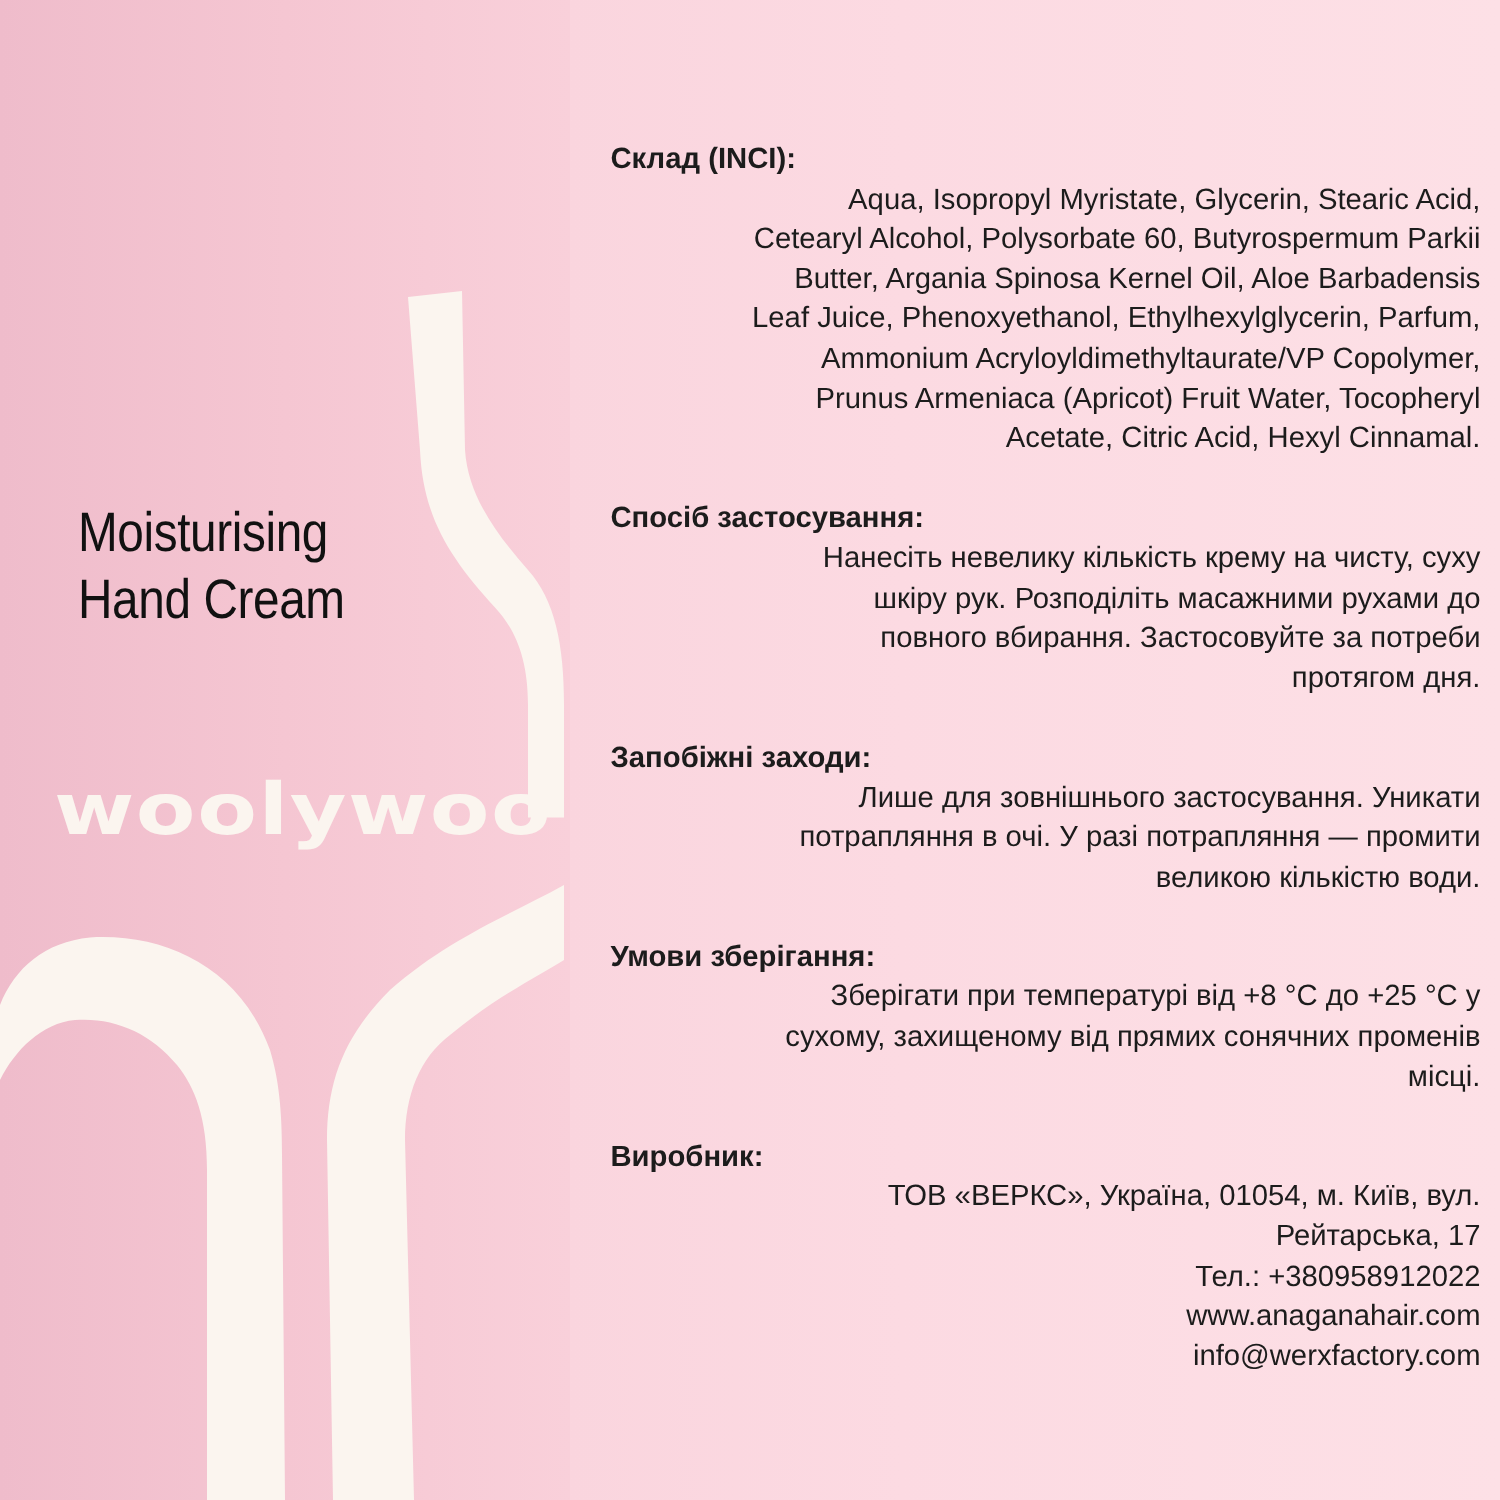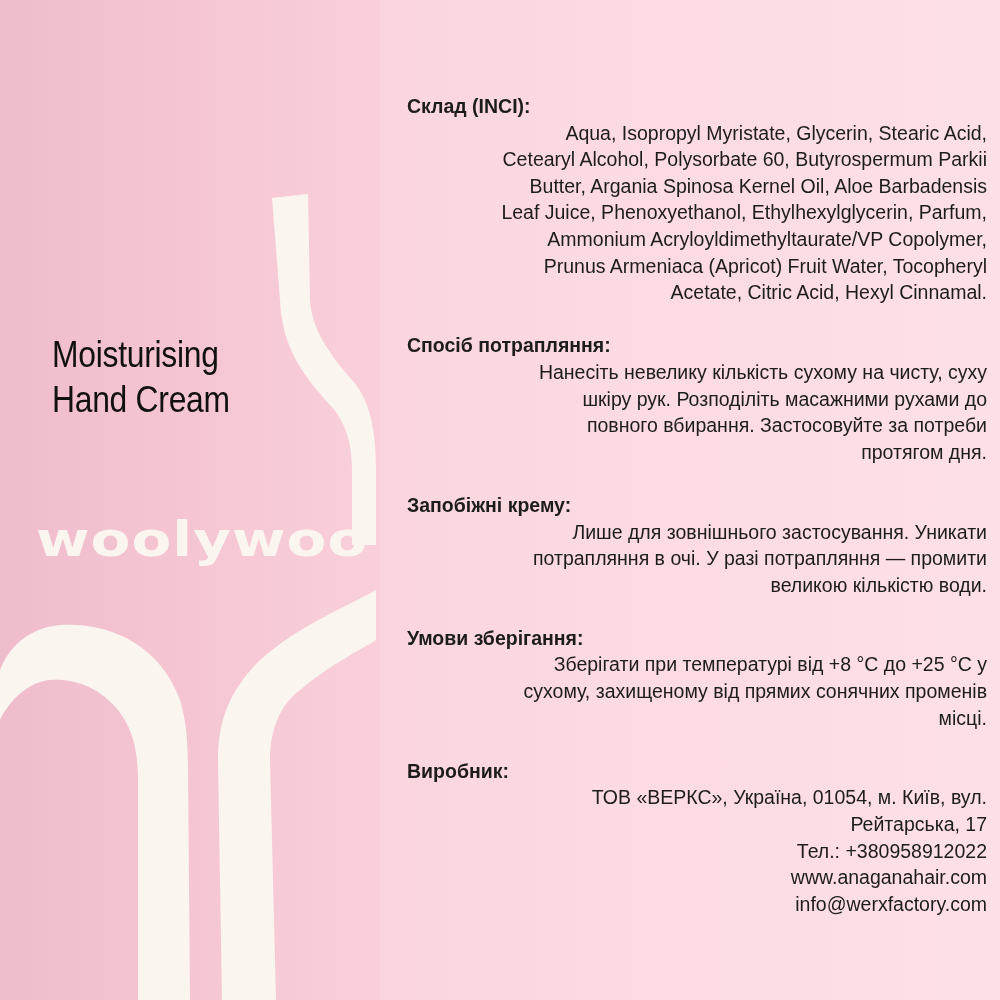--- a/index.html
+++ b/index.html
@@ -66,28 +66,28 @@
     <h3>Склад (INCI):</h3>
     <p>Aqua, Isopropyl Myristate, Glycerin, Stearic Acid,
 Cetearyl Alcohol, Polysorbate 60, Butyrospermum Parkii
 Butter, Argania Spinosa Kernel Oil, Aloe Barbadensis
 Leaf Juice, Phenoxyethanol, Ethylhexylglycerin, Parfum,
 Ammonium Acryloyldimethyltaurate/VP Copolymer,
 Prunus Armeniaca (Apricot) Fruit Water, Tocopheryl
 Acetate, Citric Acid, Hexyl Cinnamal.</p>
   </div>
   <div class="section">
-    <h3>Спосіб потрапляння:</h3>
-    <p>Нанесіть невелику кількість сухому на чисту, суху
+    <h3>Спосіб застосування:</h3>
+    <p>Нанесіть невелику кількість крему на чисту, суху
 шкіру рук. Розподіліть масажними рухами до
 повного вбирання. Застосовуйте за потреби
 протягом дня.</p>
   </div>
   <div class="section">
-    <h3>Запобіжні крему:</h3>
+    <h3>Запобіжні заходи:</h3>
     <p>Лише для зовнішнього застосування. Уникати
 потрапляння в очі. У разі потрапляння — промити
 великою кількістю води.</p>
   </div>
   <div class="section">
     <h3>Умови зберігання:</h3>
     <p>Зберігати при температурі від +8 °C до +25 °C у
 сухому, захищеному від прямих сонячних променів
 місці.</p>
   </div>

